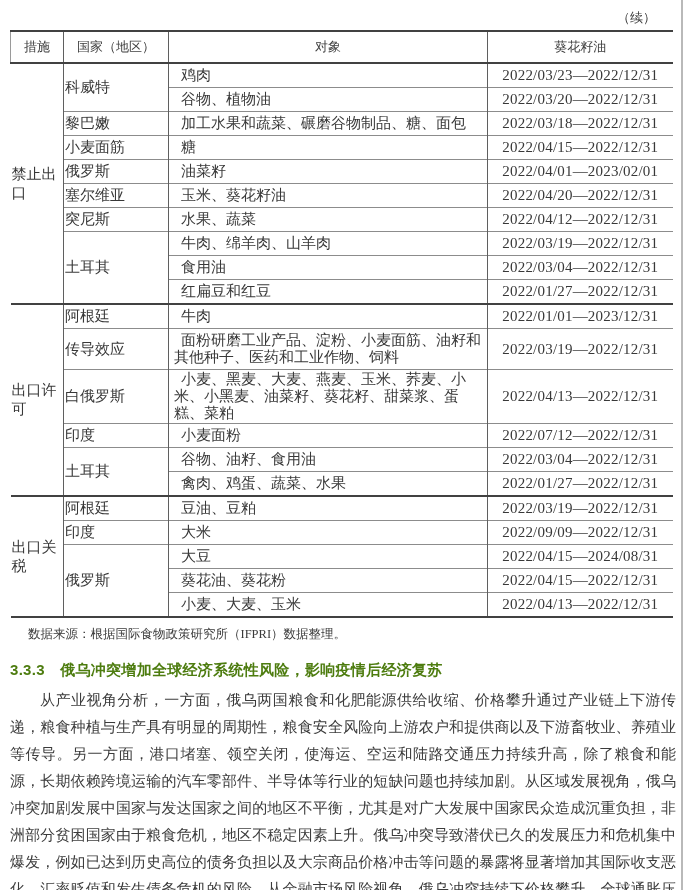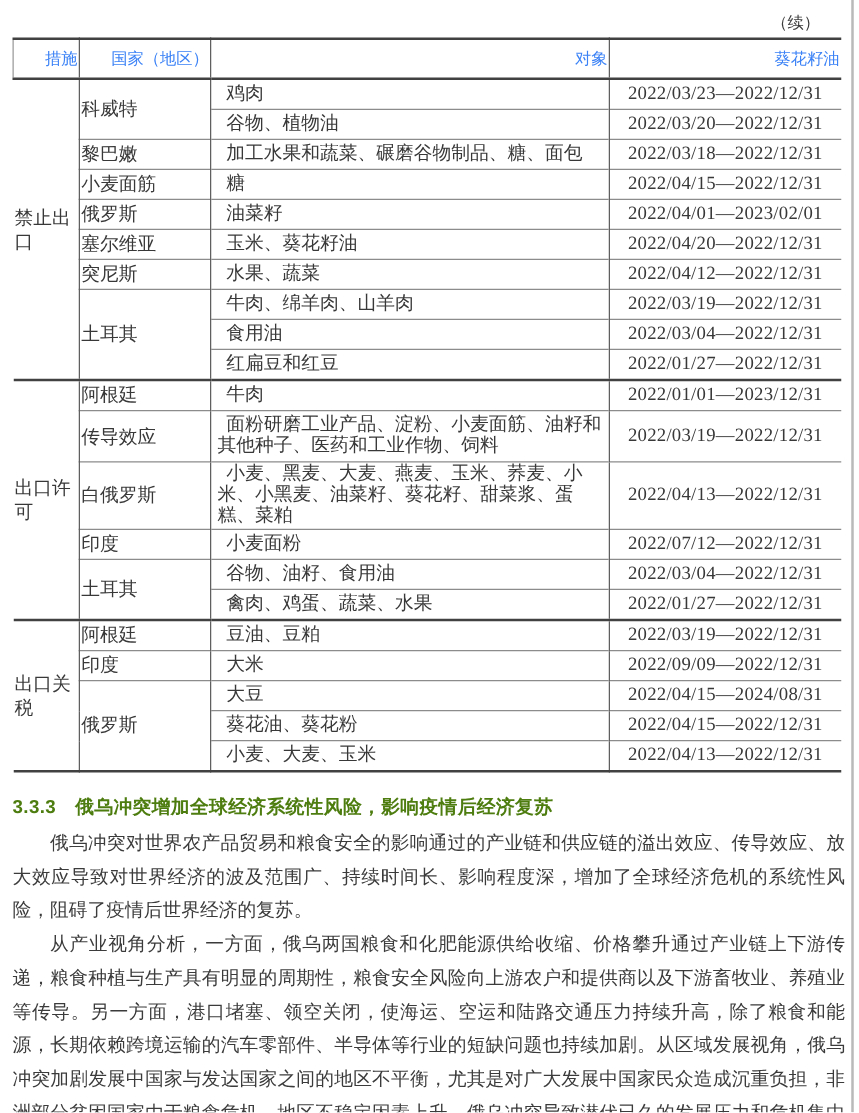--- a/index.html
+++ b/index.html
@@ -19,21 +19,21 @@
     border-collapse:collapse; table-layout:fixed;
     margin:3px 0 0 10px; width:662px;
     border-top:2px solid #414141; border-bottom:2px solid #414141;
   }
   table.data col.c-measure { width:53px; }
   table.data col.c-country { width:105px; }
   table.data col.c-object  { width:319px; }
   table.data col.c-dates   { width:185px; }
   table.data th {
     font-weight:normal; font-size:13px; height:28px;
-    border-bottom:2px solid #414141; text-align:right; color:#3b82f6;
+    border-bottom:2px solid #414141; text-align:center; color:#404040;
   }
   table.data th.h-first { border-left:1px solid #9a9a9a; }
   table.data .v-r { border-right:1px solid #5f5f5f; }
   table.data td {
     border-top:1px solid #8c8c8c; font-size:15px; height:21px;
     color:#383838; overflow:hidden;
   }
   tr.section-top td { border-top:2px solid #414141; }
   td.measure, td.country { text-align:left; }
   td.object { text-align:left; padding-left:5px; text-indent:7px; line-height:17px; }
@@ -172,18 +172,18 @@
           <td class="object v-r">葵花油、葵花粉</td>
           <td class="dates">2022/04/15—2022/12/31</td>
         </tr>
         <tr>
           <td class="object v-r">小麦、大麦、玉米</td>
           <td class="dates">2022/04/13—2022/12/31</td>
         </tr>
       </tbody>
   </table>
 
+  <div class="source-note">数据来源：根据国际食物政策研究所（IFPRI）数据整理。</div>
 
   <div class="heading">3.3.3　俄乌冲突增加全球经济系统性风险，影响疫情后经济复苏</div>
 
-  <p class="para">俄乌冲突对世界农产品贸易和粮食安全的影响通过的产业链和供应链的溢出效应、传导效应、放大效应导致对世界经济的波及范围广、持续时间长、影响程度深，增加了全球经济危机的系统性风险，阻碍了疫情后世界经济的复苏。</p>
   <p class="para">从产业视角分析，一方面，俄乌两国粮食和化肥能源供给收缩、价格攀升通过产业链上下游传递，粮食种植与生产具有明显的周期性，粮食安全风险向上游农户和提供商以及下游畜牧业、养殖业等传导。另一方面，港口堵塞、领空关闭，使海运、空运和陆路交通压力持续升高，除了粮食和能源，长期依赖跨境运输的汽车零部件、半导体等行业的短缺问题也持续加剧。从区域发展视角，俄乌冲突加剧发展中国家与发达国家之间的地区不平衡，尤其是对广大发展中国家民众造成沉重负担，非洲部分贫困国家由于粮食危机，地区不稳定因素上升。俄乌冲突导致潜伏已久的发展压力和危机集中爆发，例如已达到历史高位的债务负担以及大宗商品价格冲击等问题的暴露将显著增加其国际收支恶化、汇率贬值和发生债务危机的风险。从金融市场风险视角，俄乌冲突持续下价格攀升，全球通胀压力达到新高点，经济合作与发展组织（OECD）的最新模拟预测表明，在给定情景假设下，全球 GDP 增长在俄乌冲突开始后的一年中可能会降低 1 个百分点以上，全球通胀可能会提高近 2.5 个百分点。全球宏观经济形势面临更多不确定性和动荡，经济面临收缩危险。</p>
 </div>
 
 </body></html>

